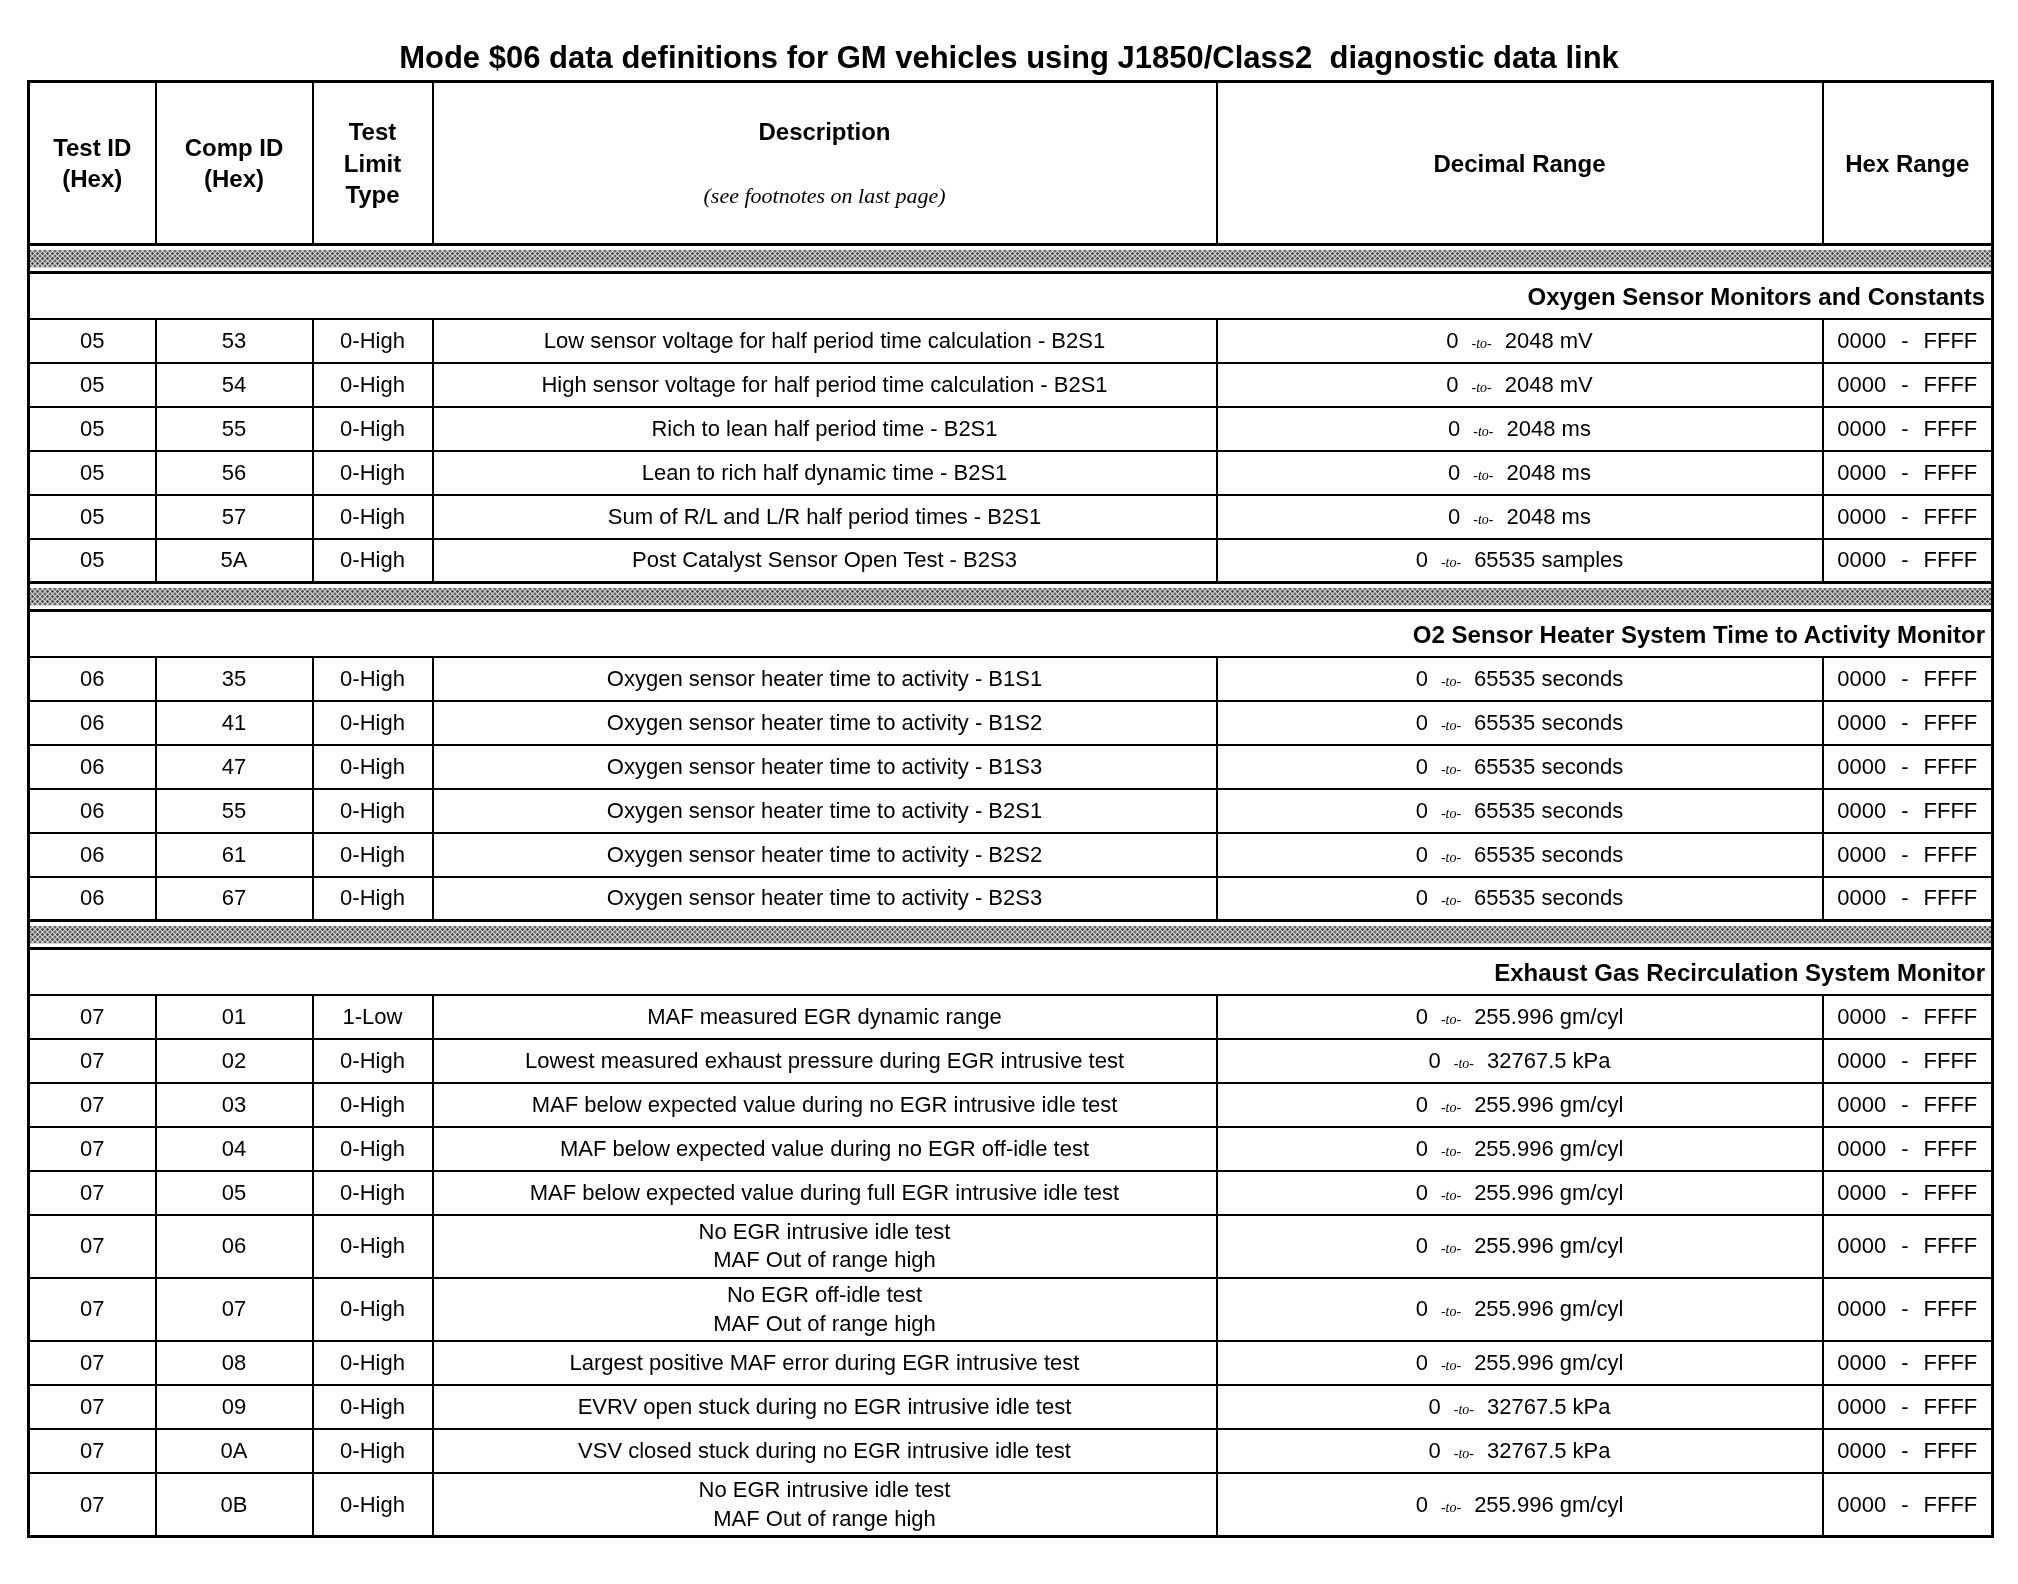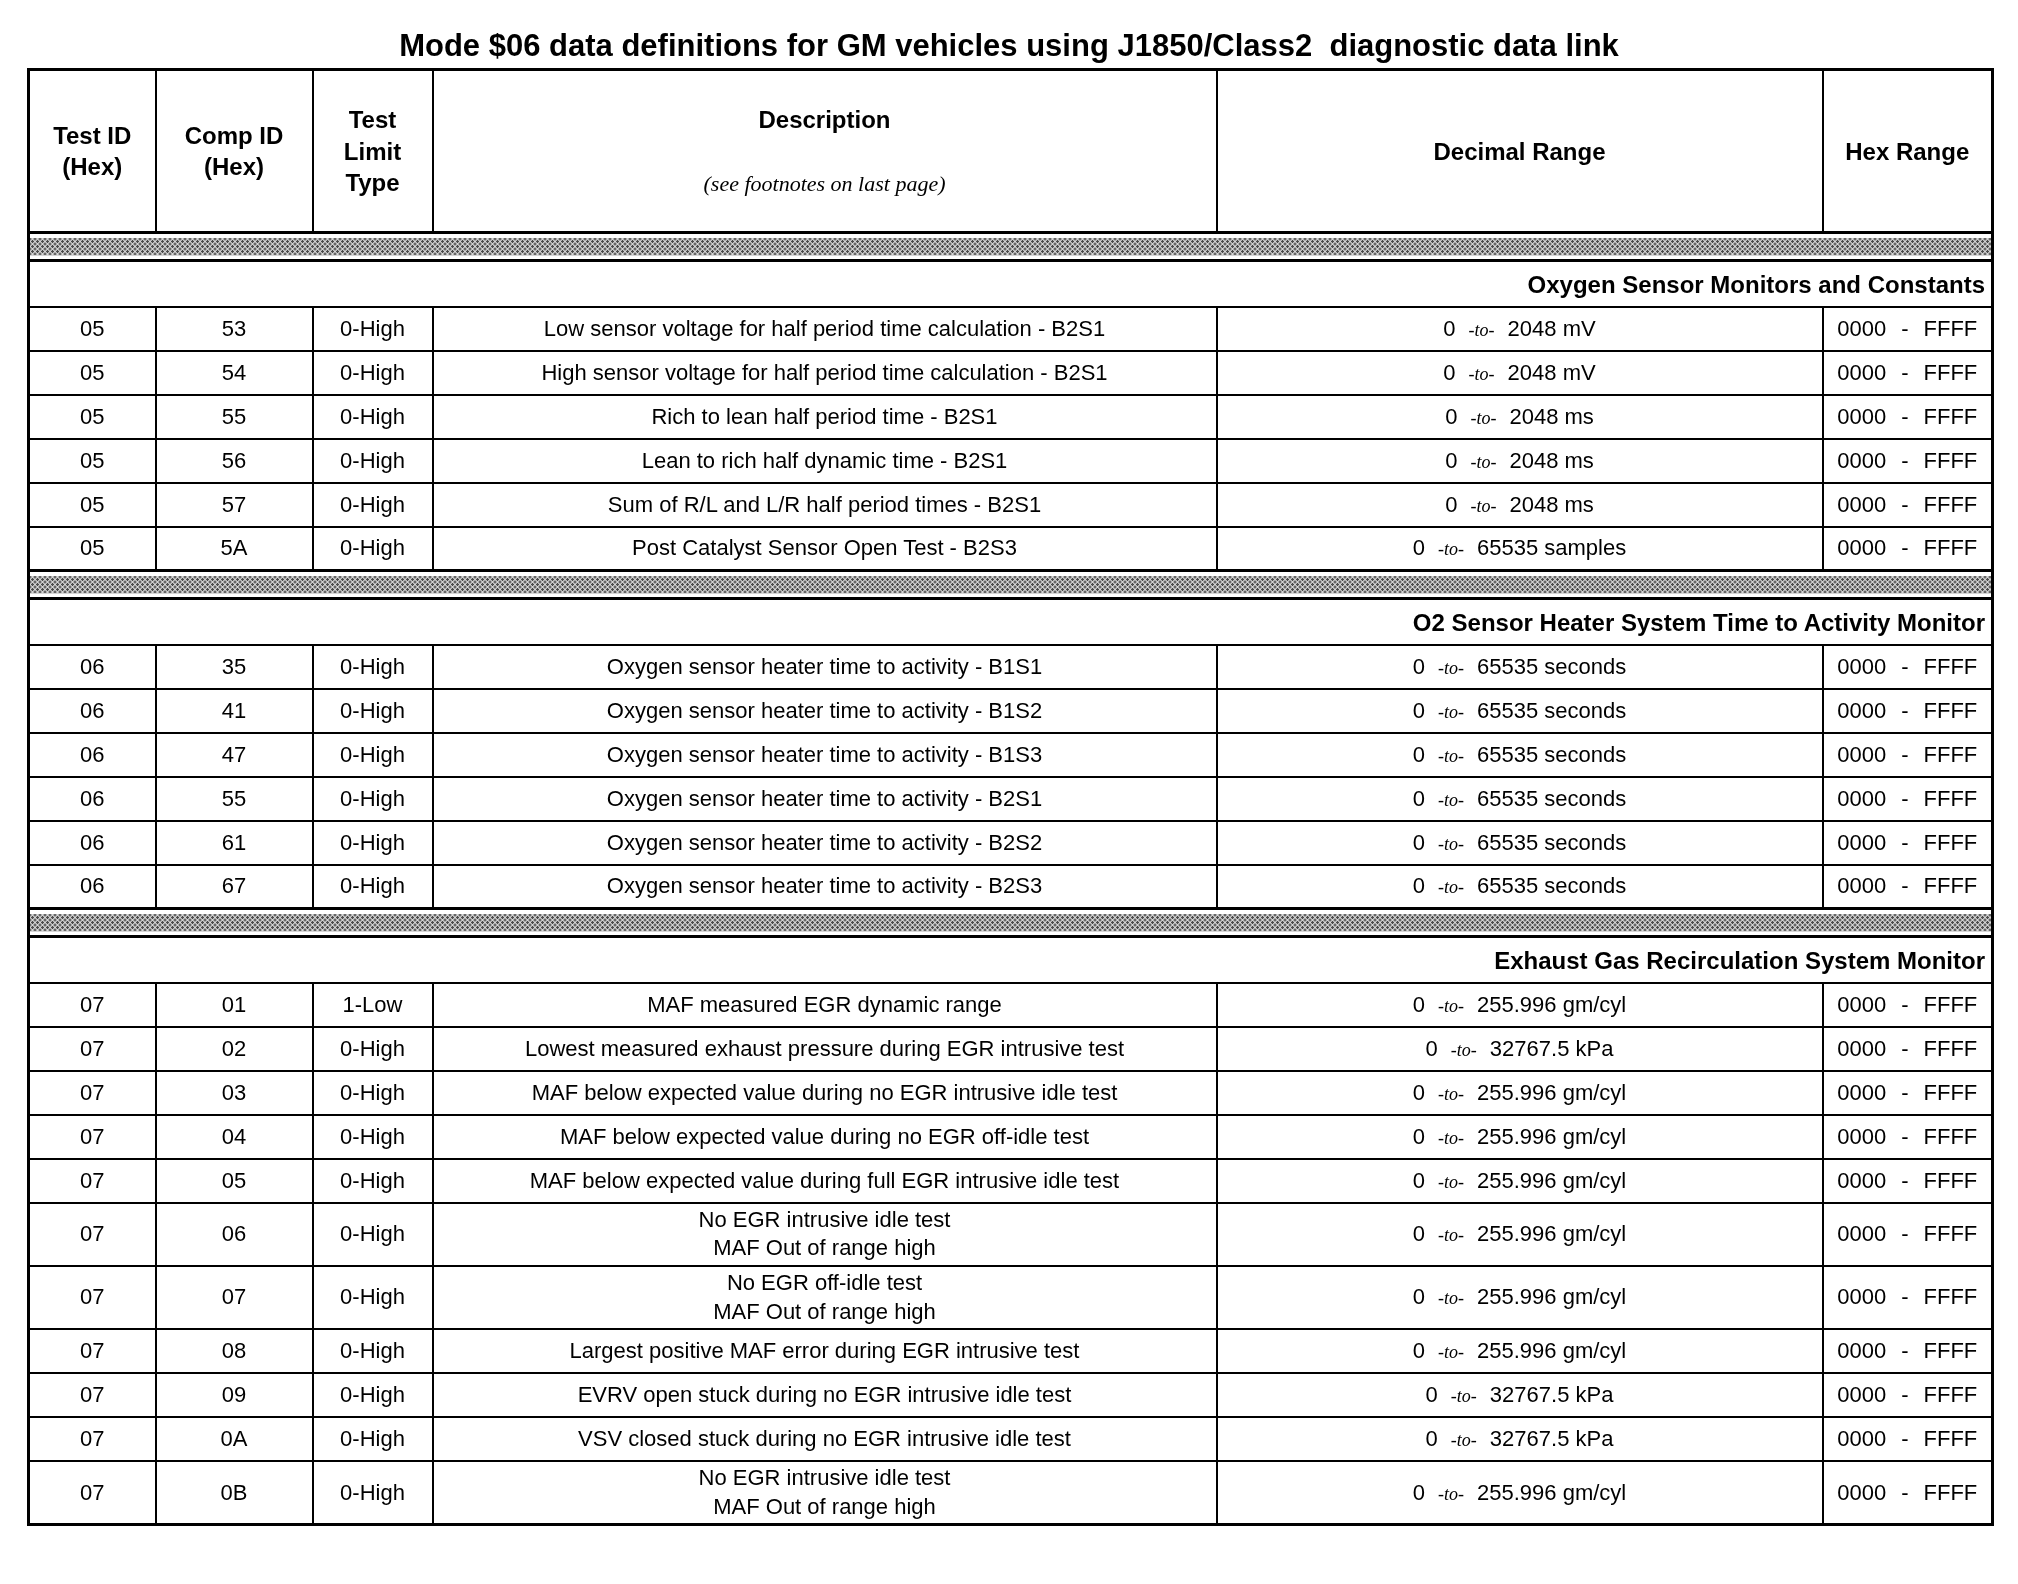--- a/index.html
+++ b/index.html
@@ -10,21 +10,21 @@
     background: #ffffff;
     color: #000000;
     font-family: "Liberation Sans", sans-serif;
   }
   .page { padding: 12px 27px 0 27px; }
 
   .title {
     text-align: center;
     font-size: 31px;
     font-weight: bold;
-    margin: 16px 0 4px 0;
+    margin: 28px 0 4px 0;
     white-space: pre-wrap;
     font-family: "Liberation Sans", sans-serif;
   }
   .subtitle {
     text-align: center;
     font-size: 22px;
     font-family: "Liberation Serif", serif;
     margin: 0 0 18px 0;
   }
 
@@ -80,21 +80,21 @@
       radial-gradient(#4a4a4a 1px, rgba(0,0,0,0) 1.5px);
     background-size: 5px 5px;
     background-position: 0 0, 2.5px 2.5px;
     background-clip: content-box;
   }
 
   td.range .v, td.hex .v { font-size: 22px; }
   td.range .to {
     font-family: "Liberation Serif", serif;
     font-style: italic;
-    font-size: 18px;
+    font-size: 14px;
     margin: 0 13px;
   }
   td.hex .sep { margin: 0 15px; }
 </style>
 </head>
 <body>
 
 <div class="page">
 
   <div class="title">Mode $06 data definitions for GM vehicles using J1850/Class2  diagnostic data link</div>

